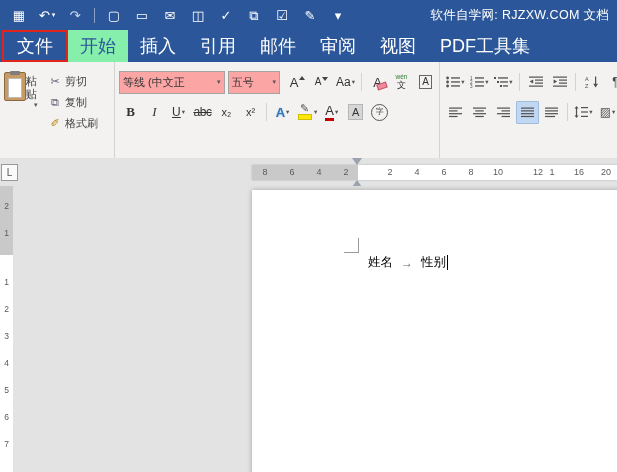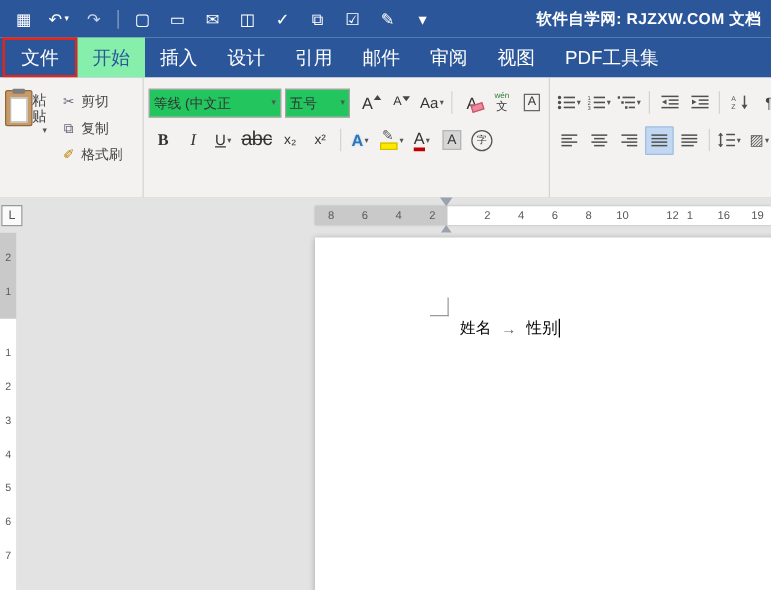--- a/index.html
+++ b/index.html
@@ -10,26 +10,26 @@
 
   
   .titlebar{position:absolute;left:0;top:0;right:0;height:30px;background:#2b579a;
             display:flex;align-items:center;padding:0 8px 0 6px;color:#fff;gap:2px;}
   .qat{height:24px;min-width:26px;display:flex;align-items:center;justify-content:center;
        font-size:13px;cursor:pointer;border-radius:2px;}
   .qat .qi{line-height:1;}
   .qat .qdd{font-size:7px;margin-left:2px;}
   .qat.dim{opacity:.75;}
   .qsep{width:1px;height:15px;background:rgba(255,255,255,.45);margin:0 4px;}
-  .title-text{margin-left:auto;font-size:12.5px;white-space:nowrap;overflow:hidden;letter-spacing:.3px;font-weight:bold;}
+  .title-text{margin-left:auto;font-size:12.5px;white-space:nowrap;overflow:hidden;letter-spacing:.3px;}
 
   
   .tabbar{position:absolute;top:30px;left:0;right:0;height:32px;background:#2b579a;
           display:flex;align-items:stretch;padding-left:2px;}
-  .tab{display:flex;align-items:center;padding:0 12px;font-size:15px;color:#fff;cursor:pointer;white-space:nowrap;}
+  .tab{display:flex;align-items:center;padding:0 12px;font-size:18px;color:#fff;cursor:pointer;white-space:nowrap;}
   .tab.tab-file{border:2px solid #e1251b;padding:0 13px;}
   .tab.active{background:#86efac;color:#2b579a;}
 
   
   .ribbon{position:absolute;top:62px;left:0;right:0;height:96px;background:#f3f2f1;
           border-bottom:1px solid #c8c6c4;display:flex;overflow:hidden;}
   .rgroup{position:relative;height:100%;padding:8px 2px 16px 4px;border-right:1px solid #d5d3d1;}
 
   
   .g-clipboard{width:108px;}
@@ -40,21 +40,21 @@
   .cb-icon::after{content:"";position:absolute;left:5px;top:-2px;right:5px;height:4px;background:#7d7d7d;border-radius:1px;}
   .paste-lbl{font-size:11.5px;color:#444;margin-top:3px;display:flex;flex-direction:column;align-items:center;line-height:1.15;}
   .paste-lbl .dd{font-size:7px;color:#555;}
   .clip-col{display:flex;flex-direction:column;gap:4px;padding-top:3px;}
   .sbtn{display:flex;align-items:center;gap:3px;font-size:11px;color:#444;cursor:pointer;height:17px;padding:0 2px;}
   .sbtn .si{font-size:11px;width:14px;text-align:center;color:#667;}
   .sbtn .si.fp{color:#b8860b;}
 
   
   .frow{display:flex;align-items:center;height:24px;margin-bottom:6px;gap:1px;}
-  .combo{display:flex;align-items:center;background:#22c55e;border:1px solid #a6a4a2;height:21px;padding:0 3px;font-size:11px;color:#333;cursor:pointer;}
+  .combo{display:flex;align-items:center;background:#fca5a5;border:1px solid #a6a4a2;height:21px;padding:0 3px;font-size:11px;color:#333;cursor:pointer;}
   .cname{width:99px;}
   .csize{width:45px;margin-left:2px;margin-right:5px;}
   .cval{flex:1;white-space:nowrap;overflow:hidden;}
   .combo .dd{font-size:7px;color:#555;margin-left:2px;}
   .rbtn{display:inline-flex;align-items:center;justify-content:center;min-width:19px;height:21px;
         cursor:pointer;font-size:12px;color:#333;padding:0 1px;border:1px solid transparent;border-radius:1px;}
   .rbtn .dd{font-size:6.5px;margin-left:1px;color:#555;}
   .rbtn.active{background:#c2d8f2;border-color:#9ebde0;}
   .vdiv{width:1px;height:18px;background:#d5d3d1;margin:0 3px;flex:none;}
 
@@ -67,21 +67,21 @@
   .tri.dn{border-left:3px solid transparent;border-right:3px solid transparent;border-top:4px solid #444;margin-bottom:6px;}
   .clearfmt{position:relative;font-size:13px;line-height:1;}
   .clearfmt::after{content:"";position:absolute;right:-5px;bottom:0;width:8px;height:4px;background:#f08a9b;border:1px solid #c2576e;transform:rotate(-18deg);}
   .phon{display:flex;flex-direction:column;align-items:center;line-height:1;}
   .phon .ptop{font-style:normal;font-size:6.5px;color:#2e7d32;}
   .phon .pbot{font-weight:normal;font-size:9px;color:#333;}
   .charbox{border:1px solid #666;font-size:10px;line-height:12px;padding:0 2px;}
   .bld{font-family:"Liberation Serif","DejaVu Serif",serif;font-weight:bold;font-size:13px;}
   .ita{font-family:"Liberation Serif","DejaVu Serif",serif;font-style:italic;font-size:13px;}
   .und{text-decoration:underline;font-size:12px;}
-  .stk{text-decoration:line-through;font-size:16px;letter-spacing:-.4px;}
+  .stk{text-decoration:line-through;font-size:12px;letter-spacing:-.4px;}
   .subsup{font-size:11px;}
   .fx{color:#2e75b6;font-weight:bold;font-size:13px;text-shadow:0 0 2px #a8c9e8;}
   .hl{position:relative;width:16px;height:16px;display:inline-block;}
   .hl .hlpen{position:absolute;top:-2px;left:3px;font-size:11px;color:#555;}
   .hl::after{content:"";position:absolute;left:1px;right:1px;bottom:0;height:4px;background:#ffe800;border:1px solid #cfc000;}
   .fc{position:relative;font-size:13px;line-height:1;padding-bottom:3px;}
   .fc::after{content:"";position:absolute;left:0;right:0;bottom:-1px;height:3.5px;background:#c00000;}
   .cs{background:#d6d6d6;border:1px solid #b5b5b5;padding:0 3px;font-size:11px;line-height:14px;}
   .enc{width:15px;height:15px;border:1px solid #555;border-radius:50%;font-size:8px;display:inline-flex;align-items:center;justify-content:center;line-height:1;}
 
@@ -166,21 +166,20 @@
     <span class="qat">
         <span class="qi">▾</span>
       </span>
     <div class="title-text">软件自学网: RJZXW.COM 文档</div>
   </div>
 
   <div class="tabbar">
     <div class="tab tab-file">文件</div>
     <div class="tab active">开始</div>
     <div class="tab">插入</div>
-    <div class="tab">设计</div>
     <div class="tab">引用</div>
     <div class="tab">邮件</div>
     <div class="tab">审阅</div>
     <div class="tab">视图</div>
     <div class="tab">PDF工具集</div>
   </div>
 
   <div class="ribbon">
 
     <div class="rgroup g-clipboard">
@@ -478,21 +477,21 @@
       <span class="rn m3">2</span>
       <div class="hr-white">
         <span class="rn t0">2</span>
         <span class="rn t1">4</span>
         <span class="rn t2">6</span>
         <span class="rn t3">8</span>
         <span class="rn t4">10</span>
         <span class="rn t5">12</span>
         <span class="rn t6">1</span>
         <span class="rn t7">16</span>
-        <span class="rn t8">19</span>
+        <span class="rn t8">20</span>
       </div>
       <div class="mk-first"></div>
       <div class="mk-hang"></div>
       <div class="mk-left"></div>
     </div>
   </div>
 
   <div class="docarea">
     <div class="vruler">
       <span class="vn vm0">2</span>

